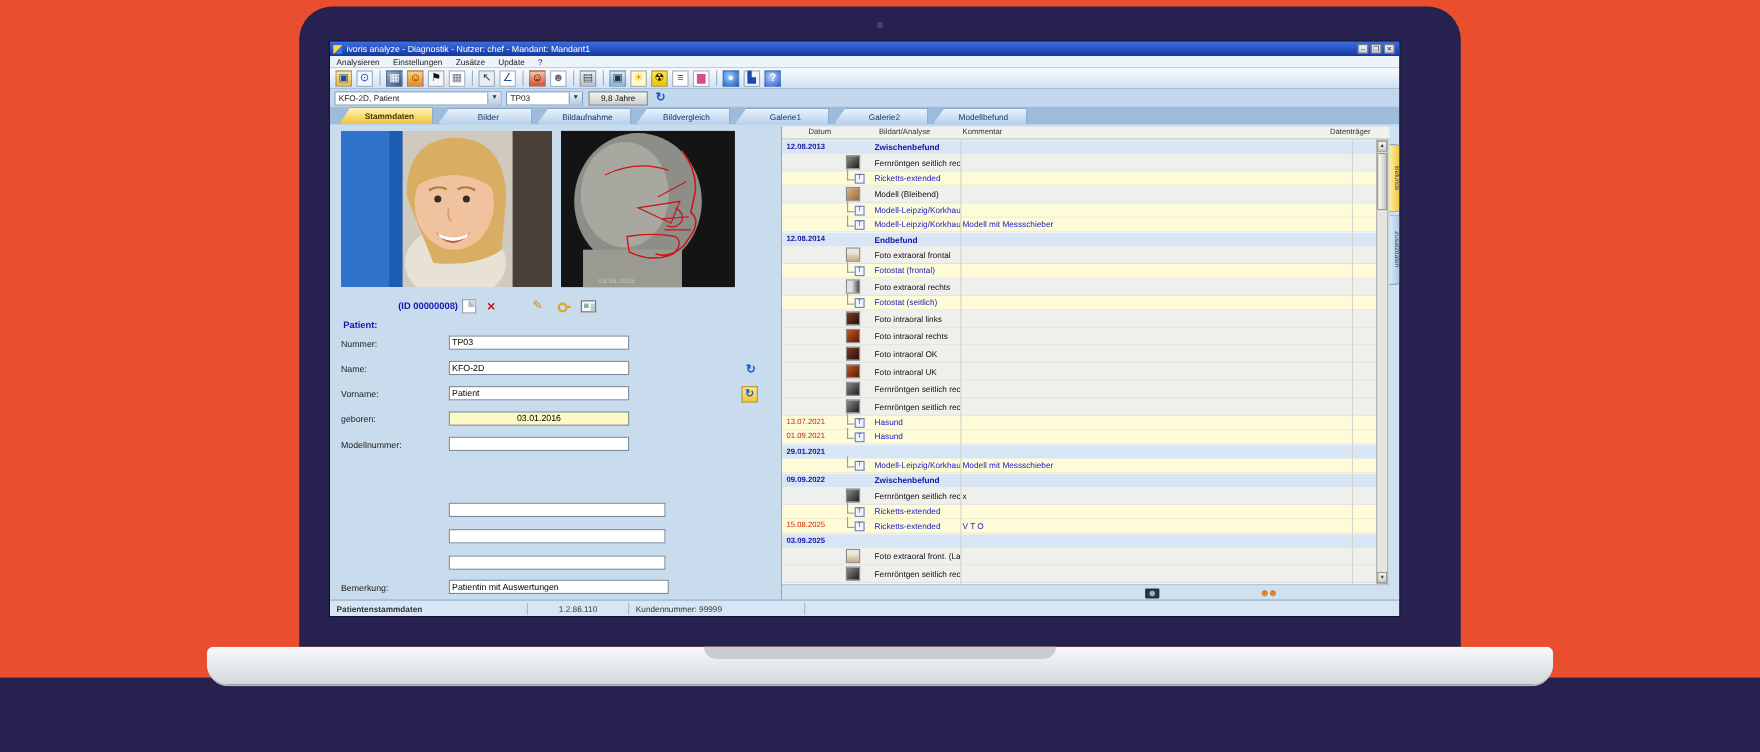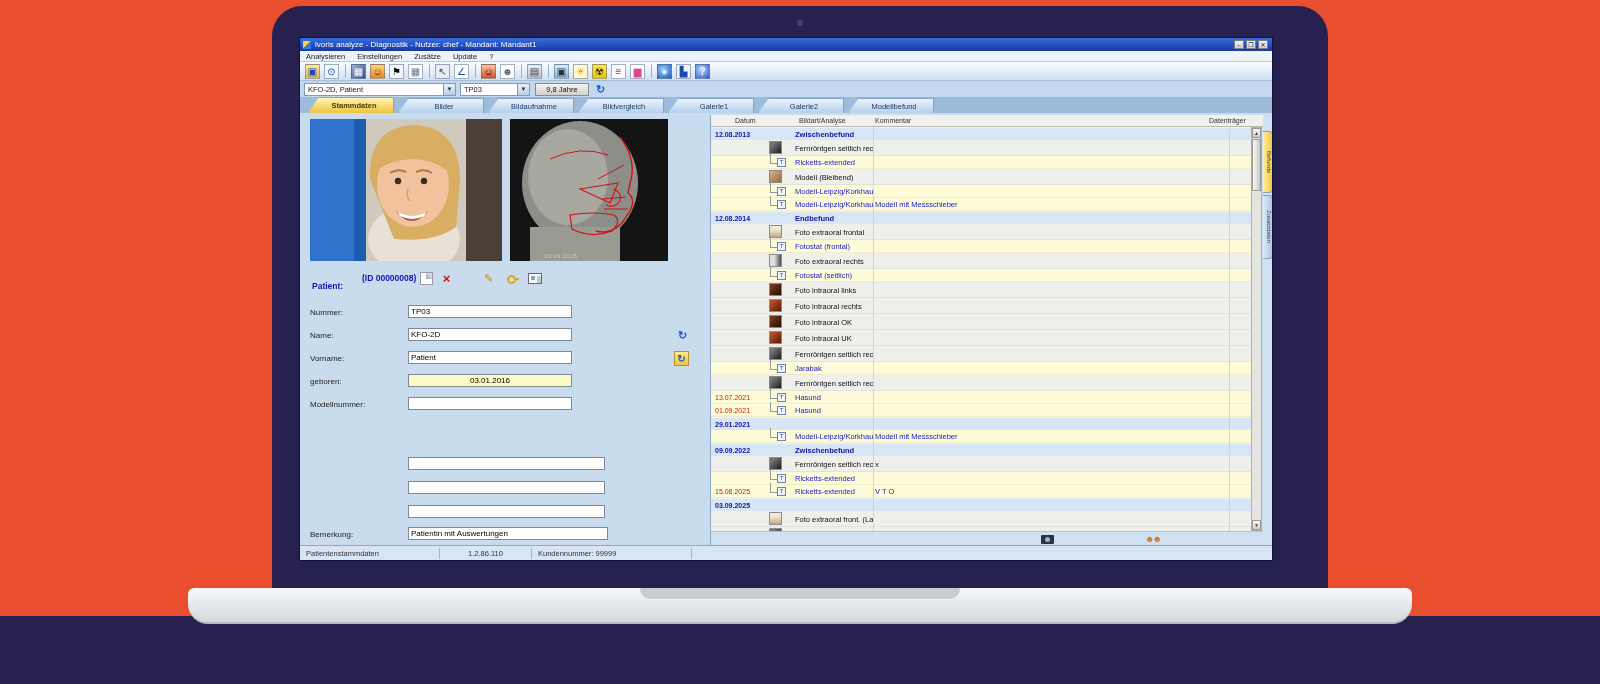--- a/index.html
+++ b/index.html
@@ -67,21 +67,21 @@
   
   .content{position:absolute;left:0;top:77px;width:972px;height:430px;}
   .left-panel{position:absolute;left:0;top:0;width:410px;height:430px;background:#c9dcee;}
   .right-panel{position:absolute;left:410px;top:0;width:562px;height:430px;background:#cfe0f0;border-left:1px solid #8aa8c8;box-sizing:border-box;}
 
   
   .photo-box{position:absolute;left:10px;top:4px;width:192px;height:142px;overflow:hidden;}
   .xray-box{position:absolute;left:210px;top:4px;width:158px;height:142px;overflow:hidden;background:#101010;}
   .xray-date{position:absolute;left:34px;bottom:2px;font-size:6px;color:#c8c8c0;letter-spacing:.3px;}
   .pat-header{position:absolute;left:0;top:156px;width:100%;height:16px;}
-  .pat-label{position:absolute;left:12px;top:10px;color:#1414b4;font-weight:bold;font-size:8.5px;}
+  .pat-label{position:absolute;left:12px;top:19px;color:#1414b4;font-weight:bold;font-size:8.5px;}
   .pat-id{position:absolute;left:62px;top:2px;color:#1414b4;font-weight:bold;font-size:8.5px;}
   .ph-ic{position:absolute;top:1px;width:13px;height:13px;}
   .new-doc{left:120px;background:#fdfdfd;border:1px solid #99a;box-sizing:border-box;}
   .new-doc::after{content:"";position:absolute;right:0;top:0;border:3px solid;border-color:#c9dcee #c9dcee #bbb #bbb;}
   .del-x{left:140px;color:#cc1111;font-weight:bold;font-size:13px;line-height:13px;text-align:center;}
   .edit-note{left:184px;color:#c89010;font-size:11px;line-height:13px;}
   .key-ic{left:206px;}
   .key-ic::before{content:"";position:absolute;left:1px;top:3px;width:5px;height:5px;border:2px solid #d8a820;border-radius:50%;}
   .key-ic::after{content:"";position:absolute;left:8px;top:6px;width:5px;height:2px;background:#d8a820;box-shadow:3px 2px 0 -1px #d8a820;}
   .card-ic{left:228px;width:14px;height:11px;top:2px;background:#f4f6f8;border:1px solid #667;box-sizing:border-box;}
@@ -92,21 +92,21 @@
   .inp{position:absolute;left:108px;top:0;height:13px;width:164px;border:1px solid #7a8a9a;background:#fff;font-size:8px;font-family:"Liberation Sans",sans-serif;padding:0 2px;box-sizing:border-box;}
   .inp-wide{width:197px;}
   .inp-bem{width:200px;}
   .inp.yellow{background:#fdf9c4;text-align:center;}
   .side-ic{position:absolute;font-size:11px;color:#1a5ad0;font-weight:bold;}
   .sync-badge{position:absolute;left:374px;width:15px;height:15px;background:linear-gradient(#ffe98a,#f0c43a);border:1px solid #b8922a;box-sizing:border-box;text-align:center;line-height:13px;font-size:10px;color:#1a5ad0;font-weight:bold;}
 
   
   .statusbar{position:absolute;left:0;top:507px;width:100%;height:15px;background:#d8e6f4;border-top:1px solid #8aa8c8;box-sizing:border-box;display:flex;align-items:center;font-size:7.5px;color:#333;}
   .sb-cell{height:11px;line-height:11px;border-right:1px solid #a8b8c8;padding:0 6px;box-sizing:border-box;white-space:nowrap;}
-  .sb-1{width:140px;}
+  .sb-1{width:180px;font-weight:bold;}
   .sb-2{width:92px;text-align:center;}
   .sb-3{width:160px;}
 
   
   .tbl-header{position:absolute;left:0;top:0;width:552px;height:12px;background:#f0f0ee;border-bottom:1px solid #b8b8b0;box-sizing:border-box;font-size:7px;color:#333;}
   .tbl-header span{position:absolute;top:2px;white-space:nowrap;}
   .h-datum{left:24px;}.h-bildart{left:88px;}.h-kommentar{left:164px;}.h-dt{left:498px;}
   .tbl-body{position:absolute;left:0;top:12px;width:540px;height:404px;overflow:hidden;background:#f5f5f2;}
   .colline{position:absolute;top:0;bottom:0;width:0;border-left:1px solid #d4d4cc;z-index:5;}
   .trow{position:relative;width:100%;box-sizing:border-box;}
@@ -399,26 +399,20 @@
             <div class="trow image">
               <span class="tdate"></span>
               <span class="thumb th-intraoral"></span>
               <span class="tlabel">Foto intraoral UK</span>
             </div>
             <div class="trow image">
               <span class="tdate"></span>
               <span class="thumb th-xray"></span>
               <span class="tlabel">Fernröntgen seitlich rec</span>
             </div>
-            <div class="trow analysis">
-              <span class="tdate"></span>
-              <span class="tree"></span>
-              <span class="an-ic">T</span>
-              <span class="tlabel blue">Jarabak</span>
-            </div>
             <div class="trow image">
               <span class="tdate"></span>
               <span class="thumb th-xray"></span>
               <span class="tlabel">Fernröntgen seitlich rec</span>
             </div>
             <div class="trow analysis">
               <span class="tdate red">13.07.2021</span>
               <span class="tree"></span>
               <span class="an-ic">T</span>
               <span class="tlabel blue">Hasund</span>

